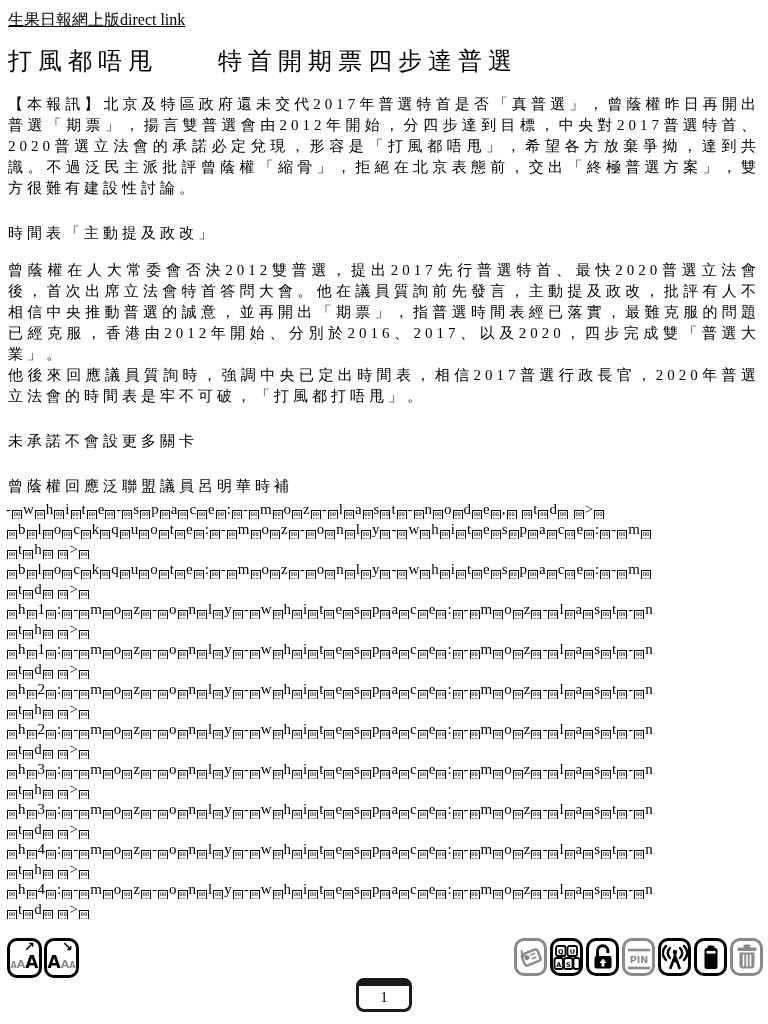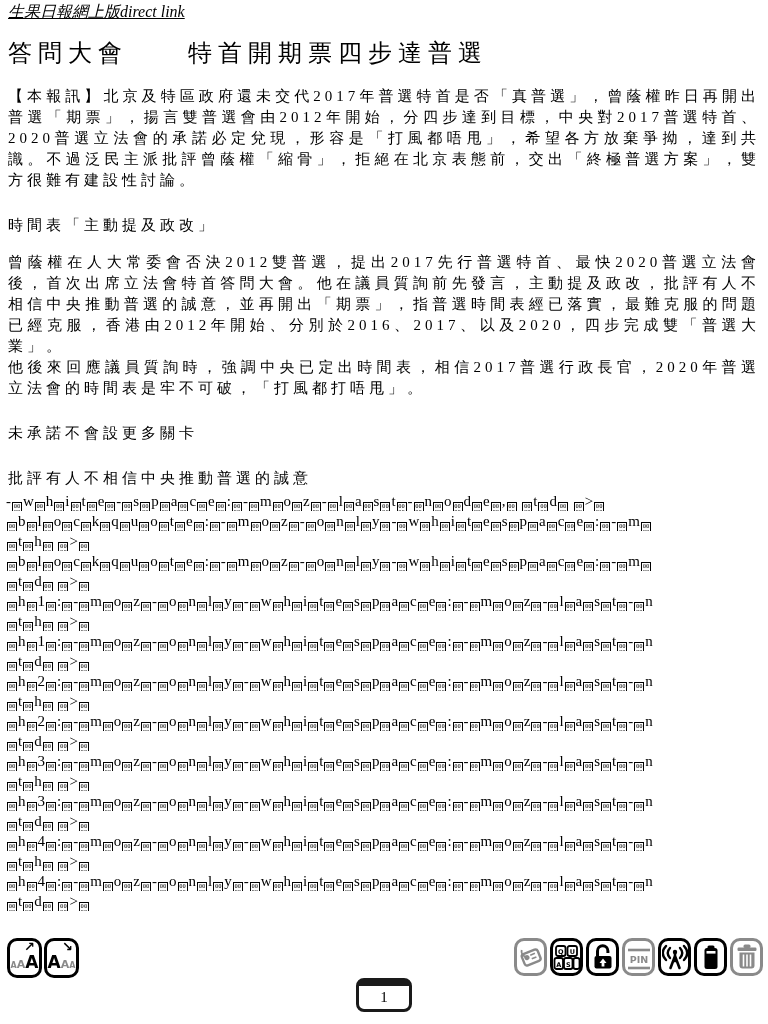--- a/index.html
+++ b/index.html
@@ -1,21 +1,21 @@
 <!DOCTYPE html>
 <html><head>
 <meta charset="utf-8">
 <style>
   html,body{margin:0;padding:0;}
   body{
     width:768px;height:1024px;position:relative;overflow:hidden;
     background:#ffffff;color:#000;
     font-family:"Liberation Serif","DejaVu Serif",serif;
   }
-  .masthead{margin:2px 8px 0 8px;font-size:16px;font-style:italic;}
+  .masthead{margin:10px 8px 0 8px;font-size:16px;}
   .masthead a{color:#000;text-decoration:underline;cursor:pointer;}
   .headline{margin:14px 8px 0 8px;font-size:24px;line-height:33px;letter-spacing:6px;font-weight:normal;}
   .para{margin:16px 8px 0 8px;font-size:15px;line-height:21px;letter-spacing:4px;text-align:justify;}
   .para.flush{margin-top:0;}
   .subhead{margin:24px 8px 0 8px;font-size:15px;line-height:21px;letter-spacing:4px;}
   .intro-line{margin:24px 8px 2px 8px;font-size:15px;line-height:21px;letter-spacing:4px;}
   
   .garbled{margin:0 16px 0 6px;font-size:15px;}
   .gline{white-space:nowrap;overflow:hidden;height:20px;line-height:20px;}
   .hexbox{
@@ -50,29 +50,29 @@
   }
 </style>
 </head>
 <body>
 
 <div class="masthead">
   <a><span>生果日報網上版</span><span>direct link</span></a>
 </div>
 
 <div class="headline">
-  <div>答問大會　　特首開期票四步達普選</div>
+  <div>打風都唔甩　　特首開期票四步達普選</div>
 </div>
 
 <div class="para">【本報訊】北京及特區政府還未交代2017年普選特首是否「真普選」，曾蔭權昨日再開出普選「期票」，揚言雙普選會由2012年開始，分四步達到目標，中央對2017普選特首、2020普選立法會的承諾必定兌現，形容是「打風都唔甩」，希望各方放棄爭拗，達到共識。不過泛民主派批評曾蔭權「縮骨」，拒絕在北京表態前，交出「終極普選方案」，雙方很難有建設性討論。</div>
 <div class="subhead">時間表「主動提及政改」</div>
 <div class="para">曾蔭權在人大常委會否決2012雙普選，提出2017先行普選特首、最快2020普選立法會後，首次出席立法會特首答問大會。他在議員質詢前先發言，主動提及政改，批評有人不相信中央推動普選的誠意，並再開出「期票」，指普選時間表經已落實，最難克服的問題已經克服，香港由2012年開始、分別於2016、2017、以及2020，四步完成雙「普選大業」。</div>
 <div class="para flush">他後來回應議員質詢時，強調中央已定出時間表，相信2017普選行政長官，2020年普選立法會的時間表是牢不可破，「打風都打唔甩」。</div>
 <div class="subhead">未承諾不會設更多關卡</div>
-<div class="intro-line">批評有人不相信中央推動普選的誠意</div>
+<div class="intro-line">曾蔭權回應泛聯盟議員呂明華時補</div>
 
 <div class="garbled" id="garbled">
     <div class="gline">-<span class="hexbox">
         <span>00</span>
         <span>88</span>
       </span>w<span class="hexbox">
         <span>00</span>
         <span>88</span>
       </span>h<span class="hexbox">
         <span>00</span>

